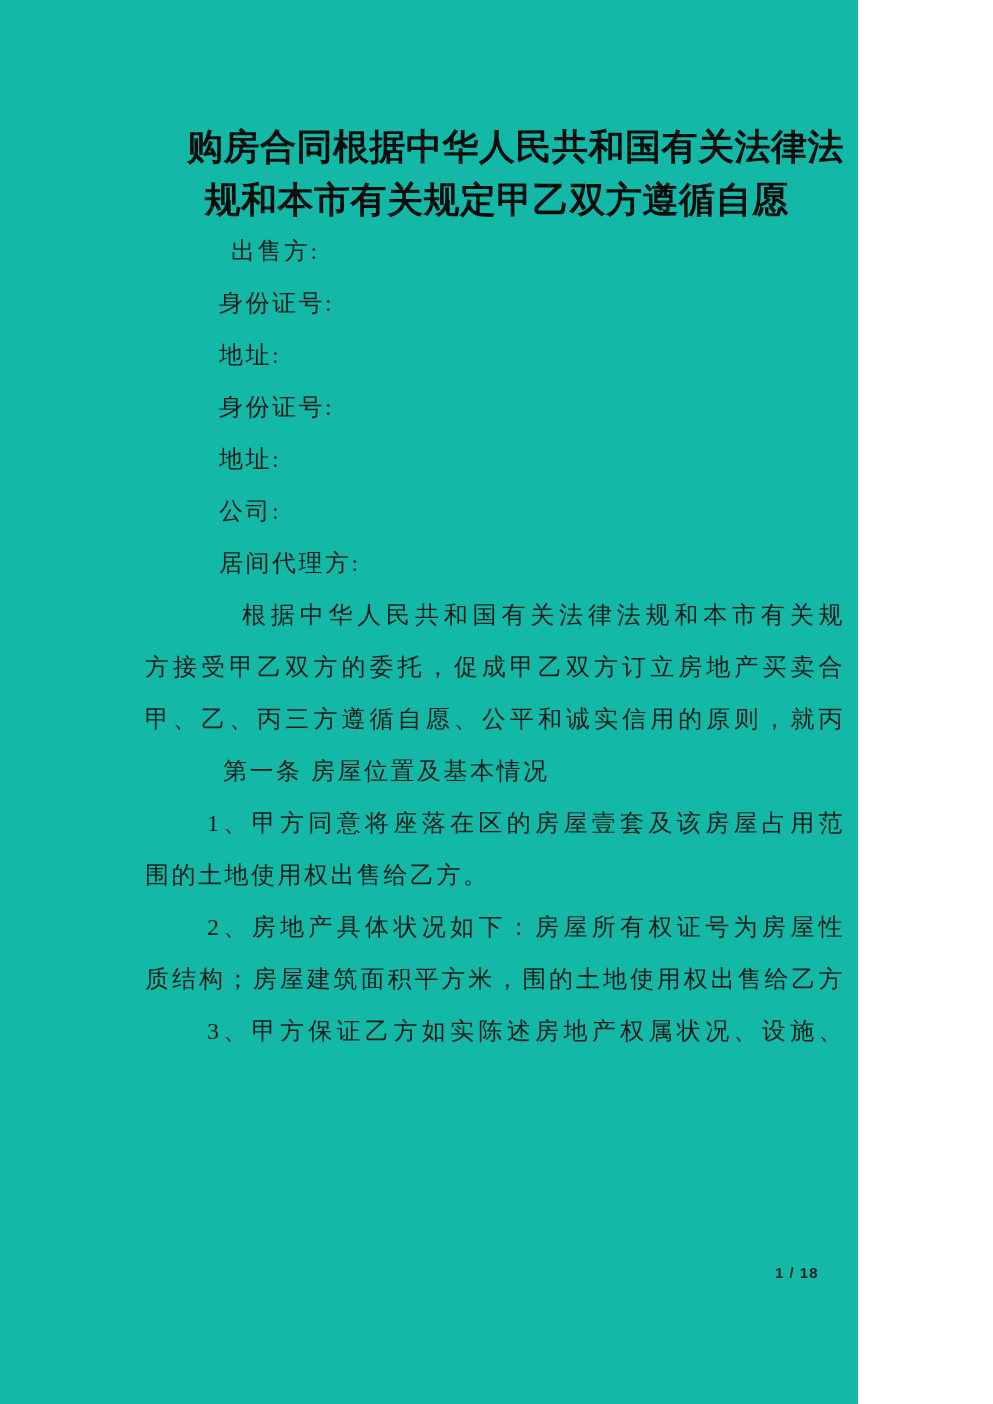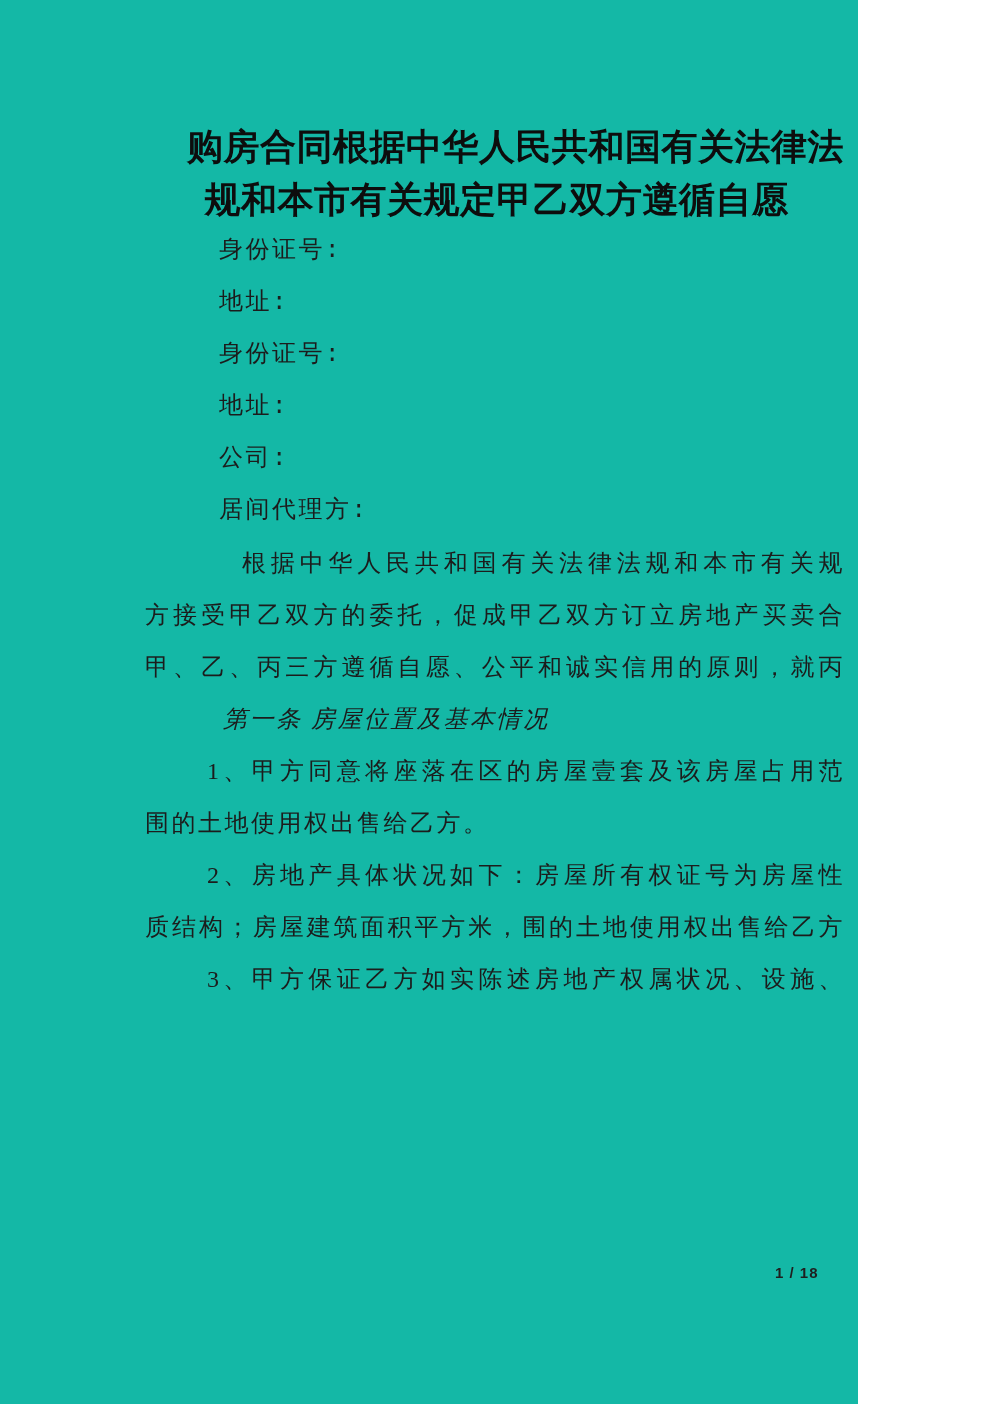--- a/index.html
+++ b/index.html
@@ -49,23 +49,23 @@
     white-space: nowrap;
   }
   .ln-just {
     white-space: normal;
     text-align: justify;
     text-align-last: justify;
     overflow: hidden;
   }
   .ln-subtitle { padding-left: 67px; letter-spacing: 6px; }
   .ln-label-a  { padding-left: 86px; }  
-  .ln-label-b  { padding-left: 74px; font-family: Liberation Mono, monospace; }
+  .ln-label-b  { padding-left: 74px; }
   .ln-pfirst   { padding-left: 97px; }  
-  .ln-heading  { padding-left: 78px; font-style: italic; }
+  .ln-heading  { padding-left: 78px; }
   .ln-item     { padding-left: 62px; }  
   
   #page-number {
     position: absolute;
     top: 1264px;
     left: 775px;
     font-family: "Liberation Sans", sans-serif;
     font-size: 15px;
     font-weight: bold;
     letter-spacing: 1px;
@@ -77,20 +77,21 @@
 
 <div id="page">
 
   <div id="title-block">
     <div class="title-line-1">购房合同根据中华人民共和国有关法律法</div>
     <div class="title-line-2">规和本市有关规定甲乙双方遵循自愿</div>
   </div>
 
   <div id="body-lines">
 
+      <div class="ln ln-label-a">出售方:</div>
       <div class="ln ln-label-b">身份证号:</div>
       <div class="ln ln-label-b">地址:</div>
       <div class="ln ln-label-b">身份证号:</div>
       <div class="ln ln-label-b">地址:</div>
       <div class="ln ln-label-b">公司:</div>
       <div class="ln ln-label-b">居间代理方:</div>
       <div class="ln ln-pfirst ln-just">根据中华人民共和国有关法律法规和本市有关规定，</div>
       <div class="ln ln-just">方接受甲乙双方的委托，促成甲乙双方订立房地产买卖合</div>
       <div class="ln ln-just">甲、乙、丙三方遵循自愿、公平和诚实信用的原则，就丙</div>
       <div class="ln ln-heading">第一条 房屋位置及基本情况</div>

